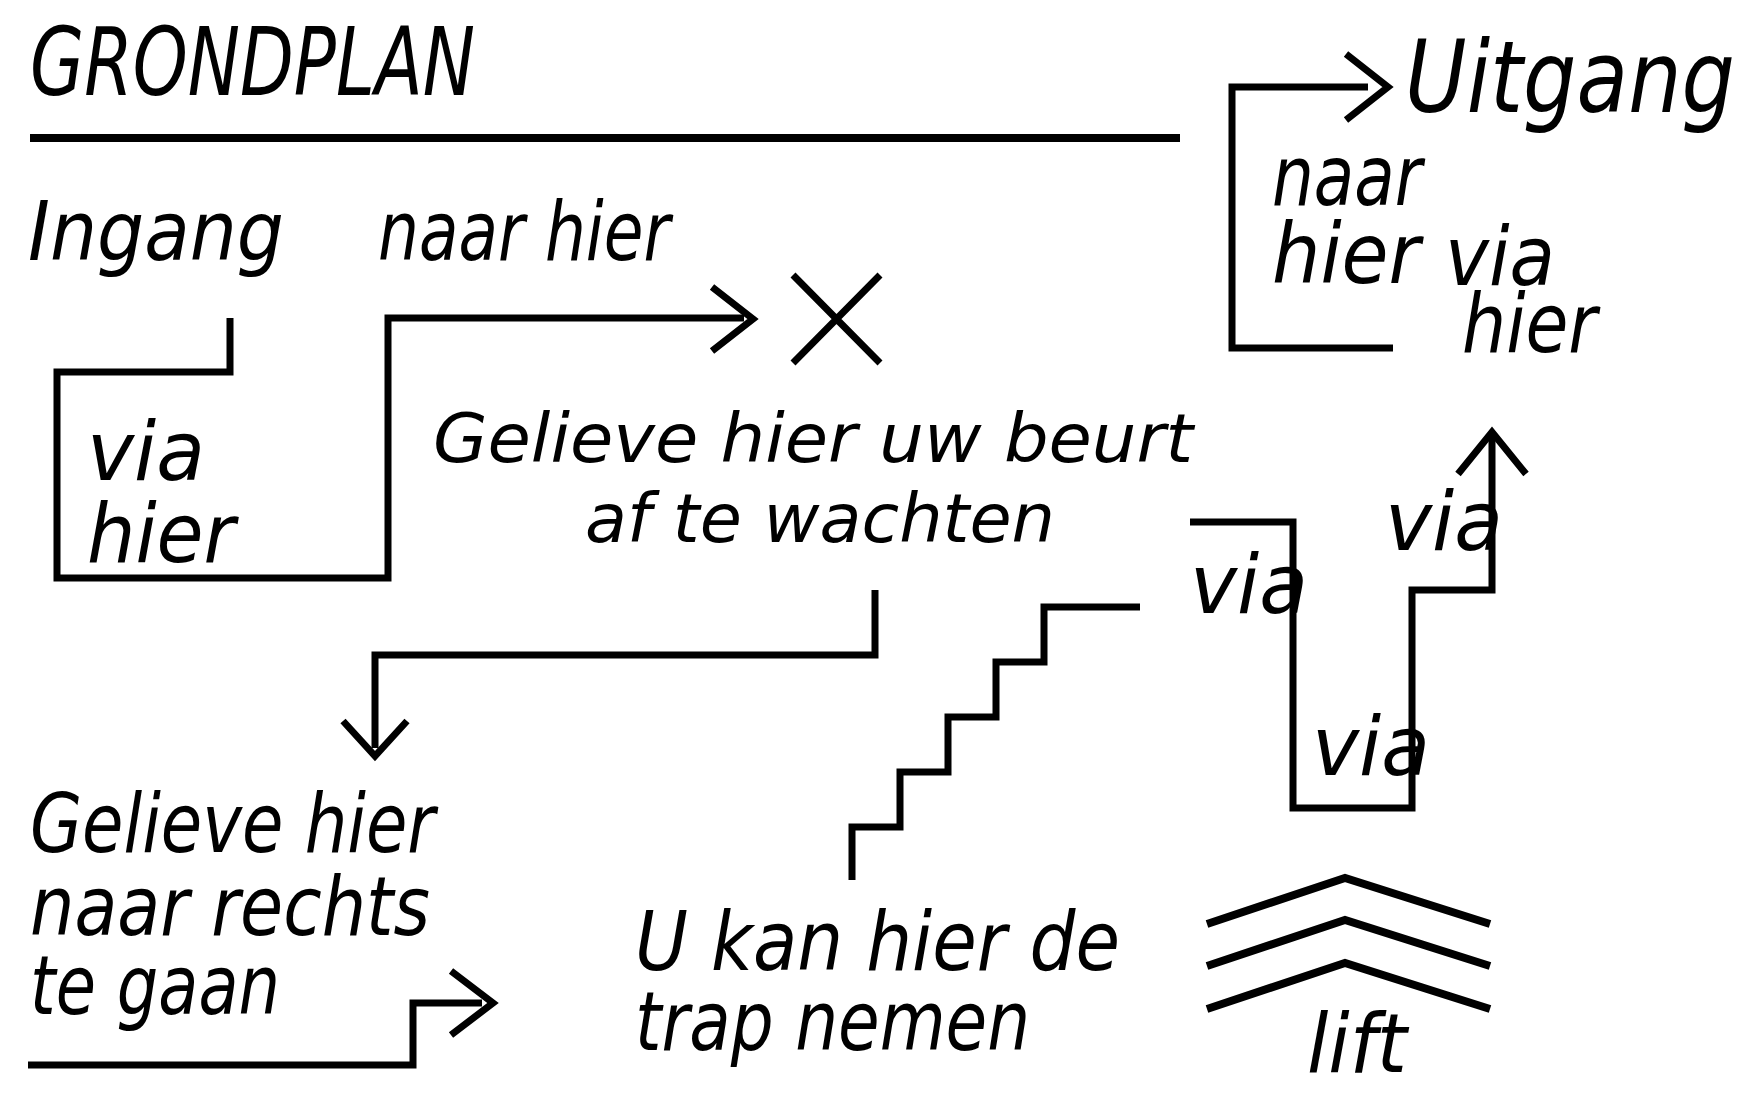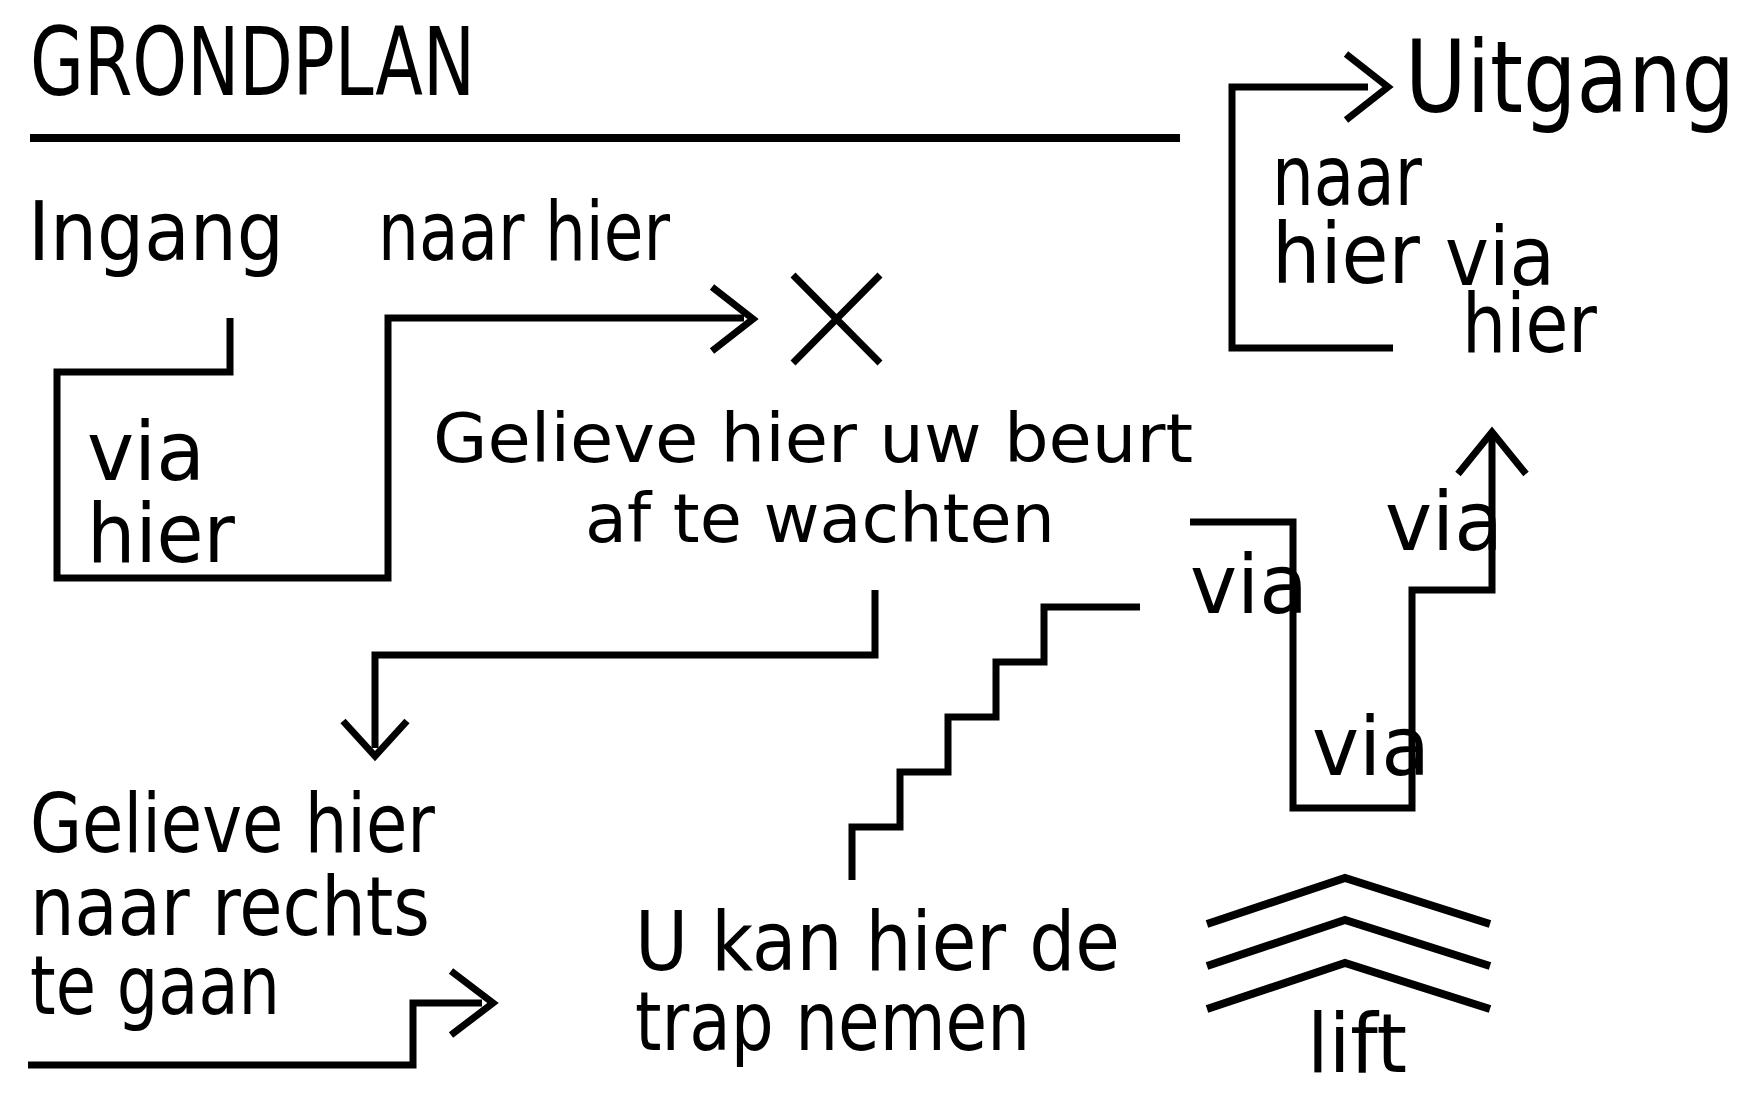--- a/index.html
+++ b/index.html
@@ -2,20 +2,21 @@
 <html><head>
 <meta charset="utf-8">
 <style>
   html,body{margin:0;padding:0;background:#ffffff;}
   #canvas{
     position:relative;
     width:1754px;height:1104px;
     background:#ffffff;
     overflow:hidden;
     font-family:"DejaVu Sans", sans-serif;
+    font-style:italic;
   }
   svg{display:block;}
   text{
     fill:#000000;
     font-family:"DejaVu Sans", sans-serif;
   }
   .t95{font-size:95px;}
   .t100{font-size:100px;}
   .t84{font-size:84px;}
   .t82{font-size:82px;}

